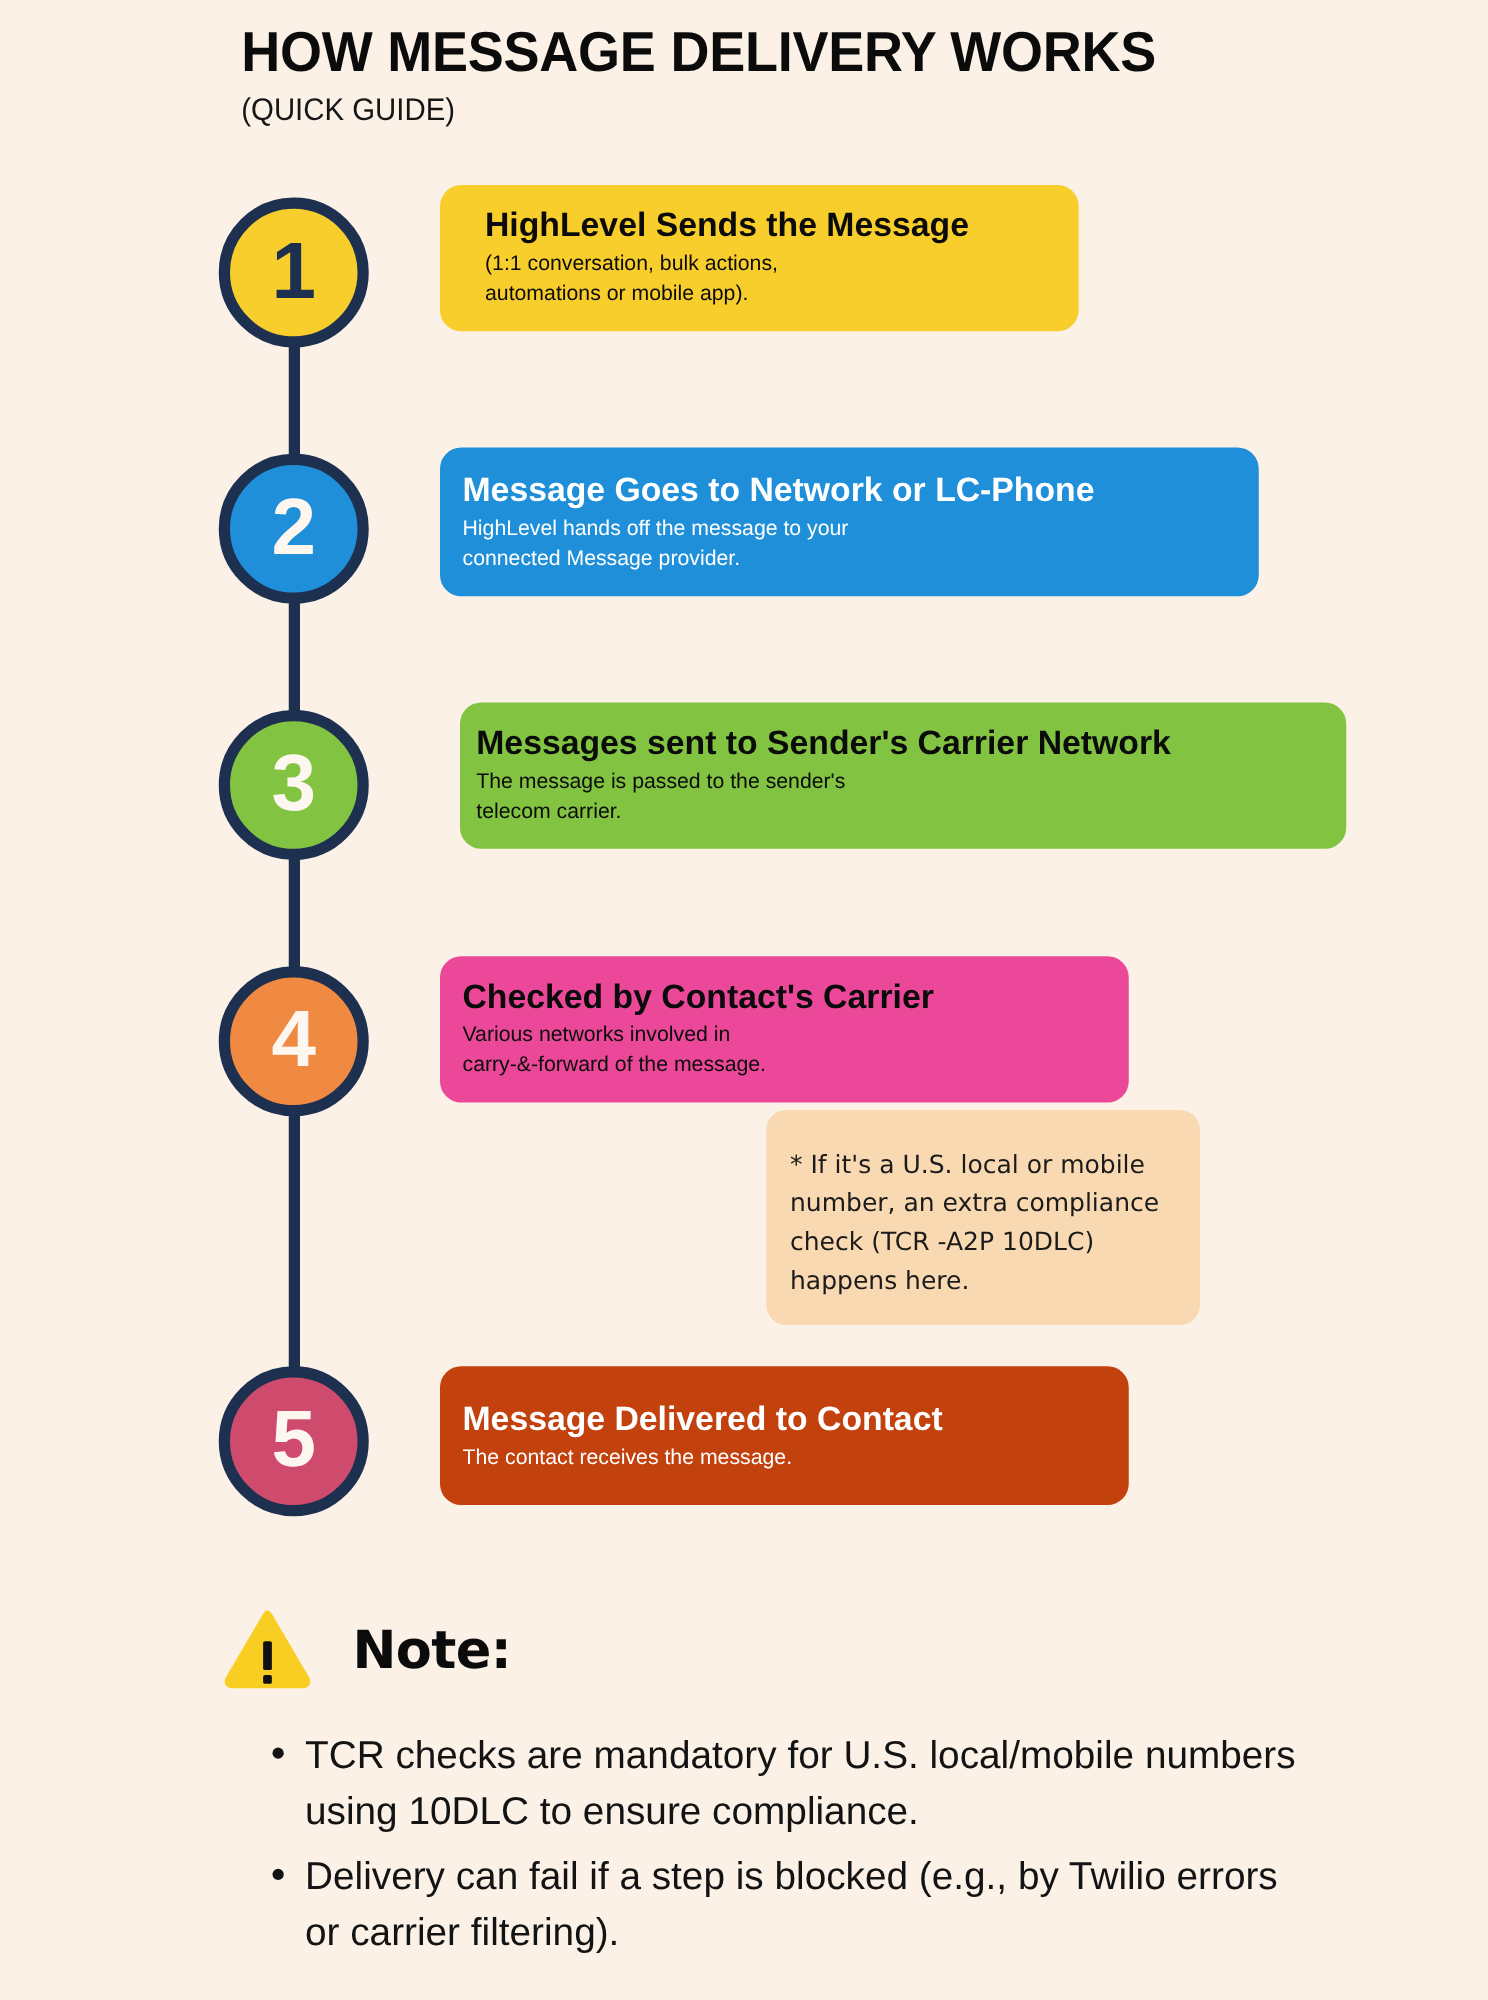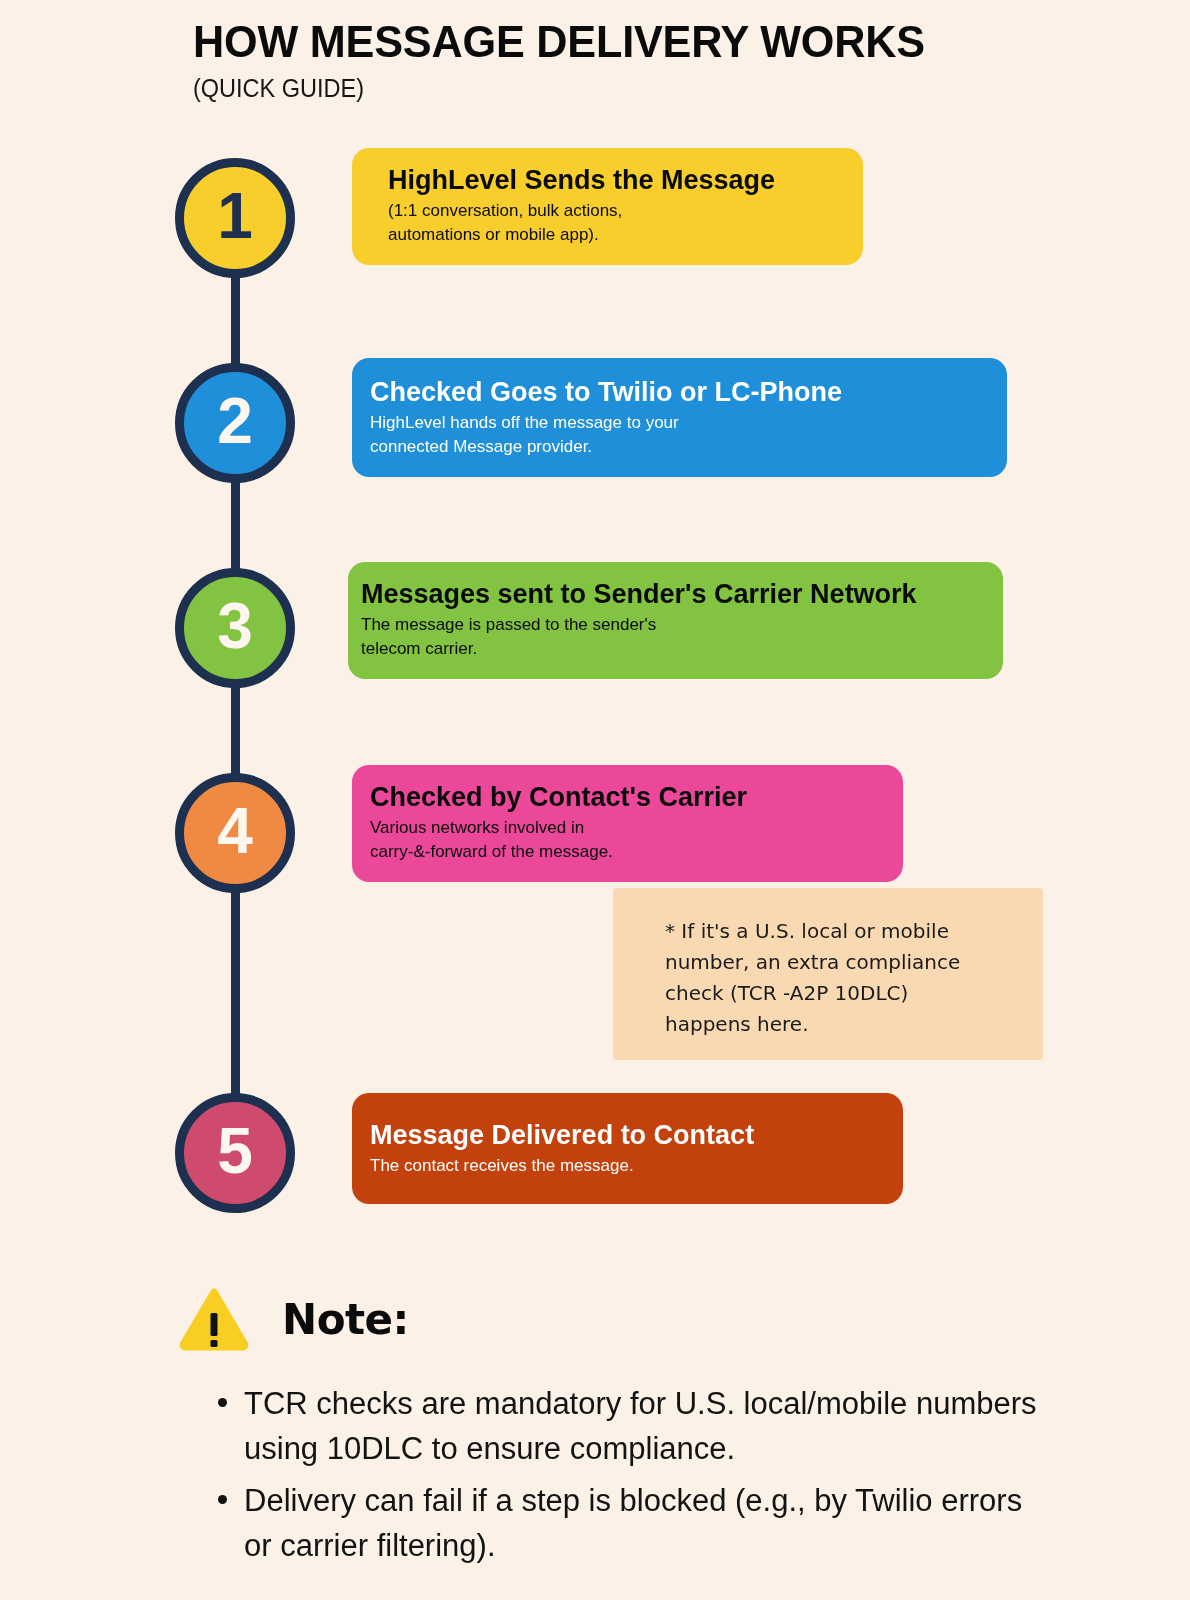--- a/index.html
+++ b/index.html
@@ -115,38 +115,38 @@
     line-height: 1.42;
     white-space: pre-line;
   }
 
   .card1 { left: 352px; top: 148px;  width: 511px; background: #F8CE2C; padding-left: 36px; }
   .card1 .card-title, .card1 .card-body { color: #0B0B0B; }
 
   .card2 { left: 352px; top: 358px;  width: 655px; background: #1E8FD8; padding-top: 18px; }
   .card2 .card-title, .card2 .card-body { color: #FFFFFF; }
 
-  .card3 { left: 348px; top: 562px;  width: 655px; background: #82C341; padding-left: 13px; }
+  .card3 { left: 368px; top: 562px;  width: 709px; background: #82C341; padding-left: 13px; }
   .card3 .card-title, .card3 .card-body { color: #0B0B0B; }
 
   .card4 { left: 352px; top: 765px;  width: 551px; background: #ec4899; }
   .card4 .card-title, .card4 .card-body { color: #0B0B0B; }
 
   .card5 { left: 352px; top: 1093px; width: 551px; background: #c2410c; padding-top: 26px; padding-bottom: 26px; }
   .card5 .card-title, .card5 .card-body { color: #FFFFFF; }
 
   
   .callout {
     position: absolute;
     left: 613px;
     top: 888px;
-    width: 430px;
+    width: 347px;
     background: #F9D9B2;
-    border-radius: 4px;
-    padding: 28px 22px 20px 52px;
+    border-radius: 16px;
+    padding: 28px 22px 20px 19px;
     box-sizing: border-box;
     z-index: 1;
   }
   .callout .callout-text {
     font-family: "DejaVu Sans", sans-serif;
     font-size: 20px;
     line-height: 1.55;
     color: #1B1B1B;
     white-space: pre-line;
   }
@@ -221,21 +221,21 @@
   <div class="card card1">
     <div class="card-title">HighLevel Sends the Message</div>
     <div class="card-body">(1:1 conversation, bulk actions,
 automations or mobile app).</div>
   </div>
 
   <div class="circle c2">
     <span class="num">2</span>
   </div>
   <div class="card card2">
-    <div class="card-title">Checked Goes to Twilio or LC-Phone</div>
+    <div class="card-title">Message Goes to Network or LC-Phone</div>
     <div class="card-body">HighLevel hands off the message to your
 connected Message provider.</div>
   </div>
 
   <div class="circle c3">
     <span class="num">3</span>
   </div>
   <div class="card card3">
     <div class="card-title">Messages sent to Sender's Carrier Network</div>
     <div class="card-body">The message is passed to the sender's

